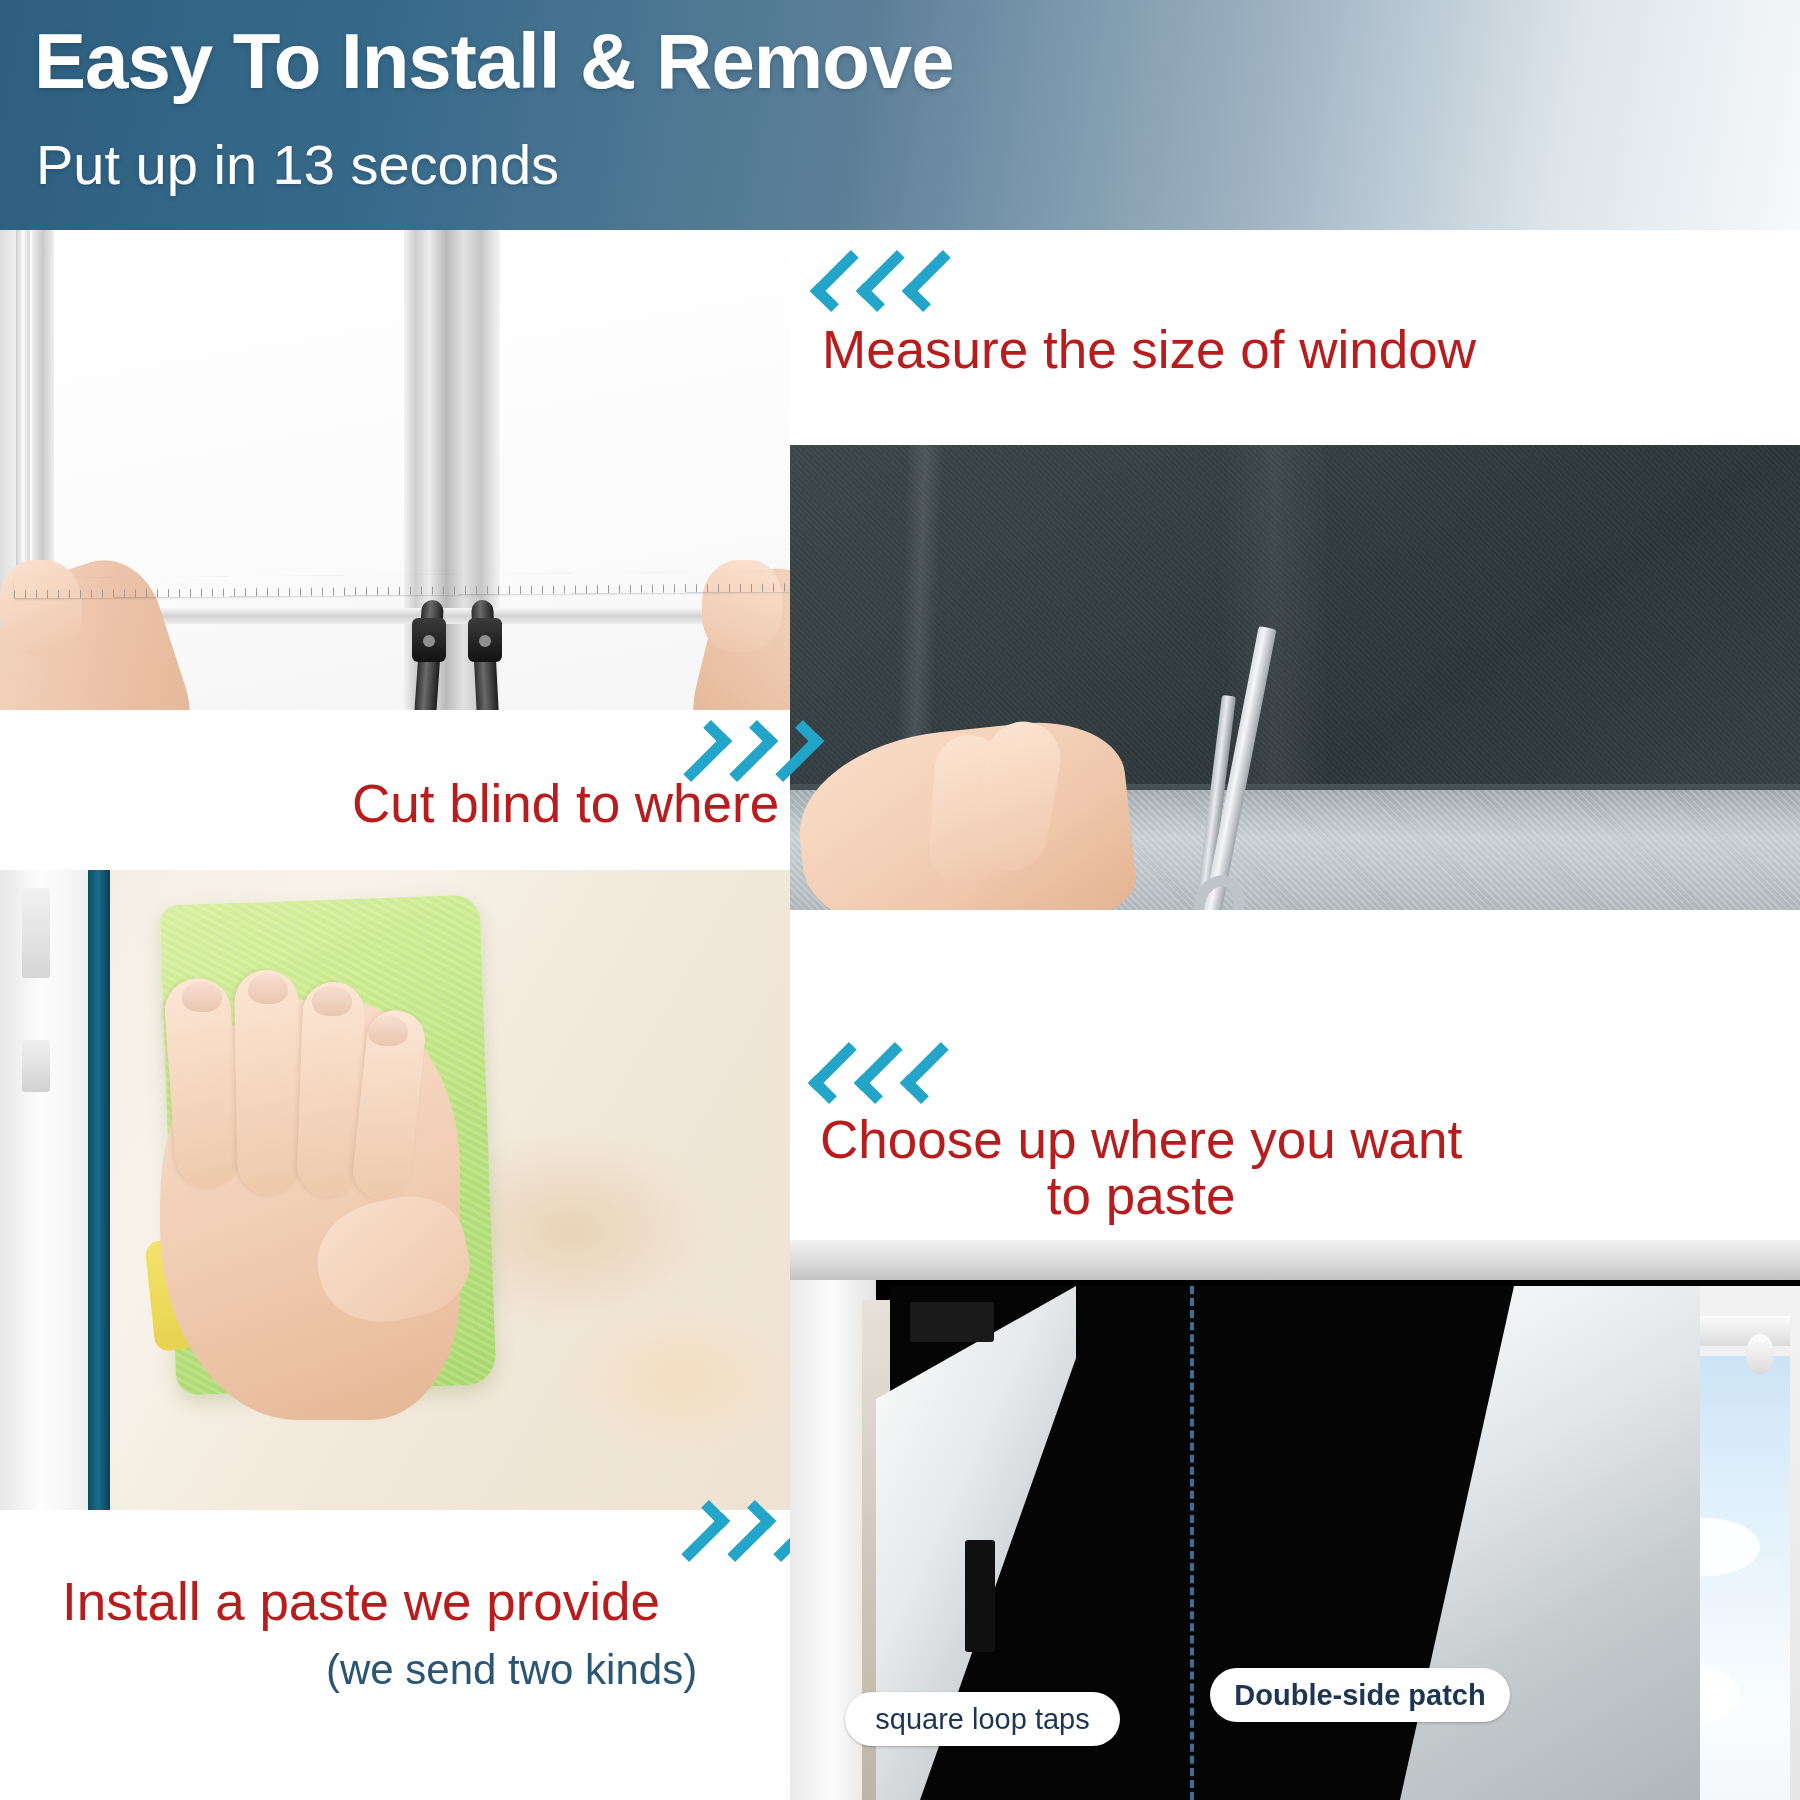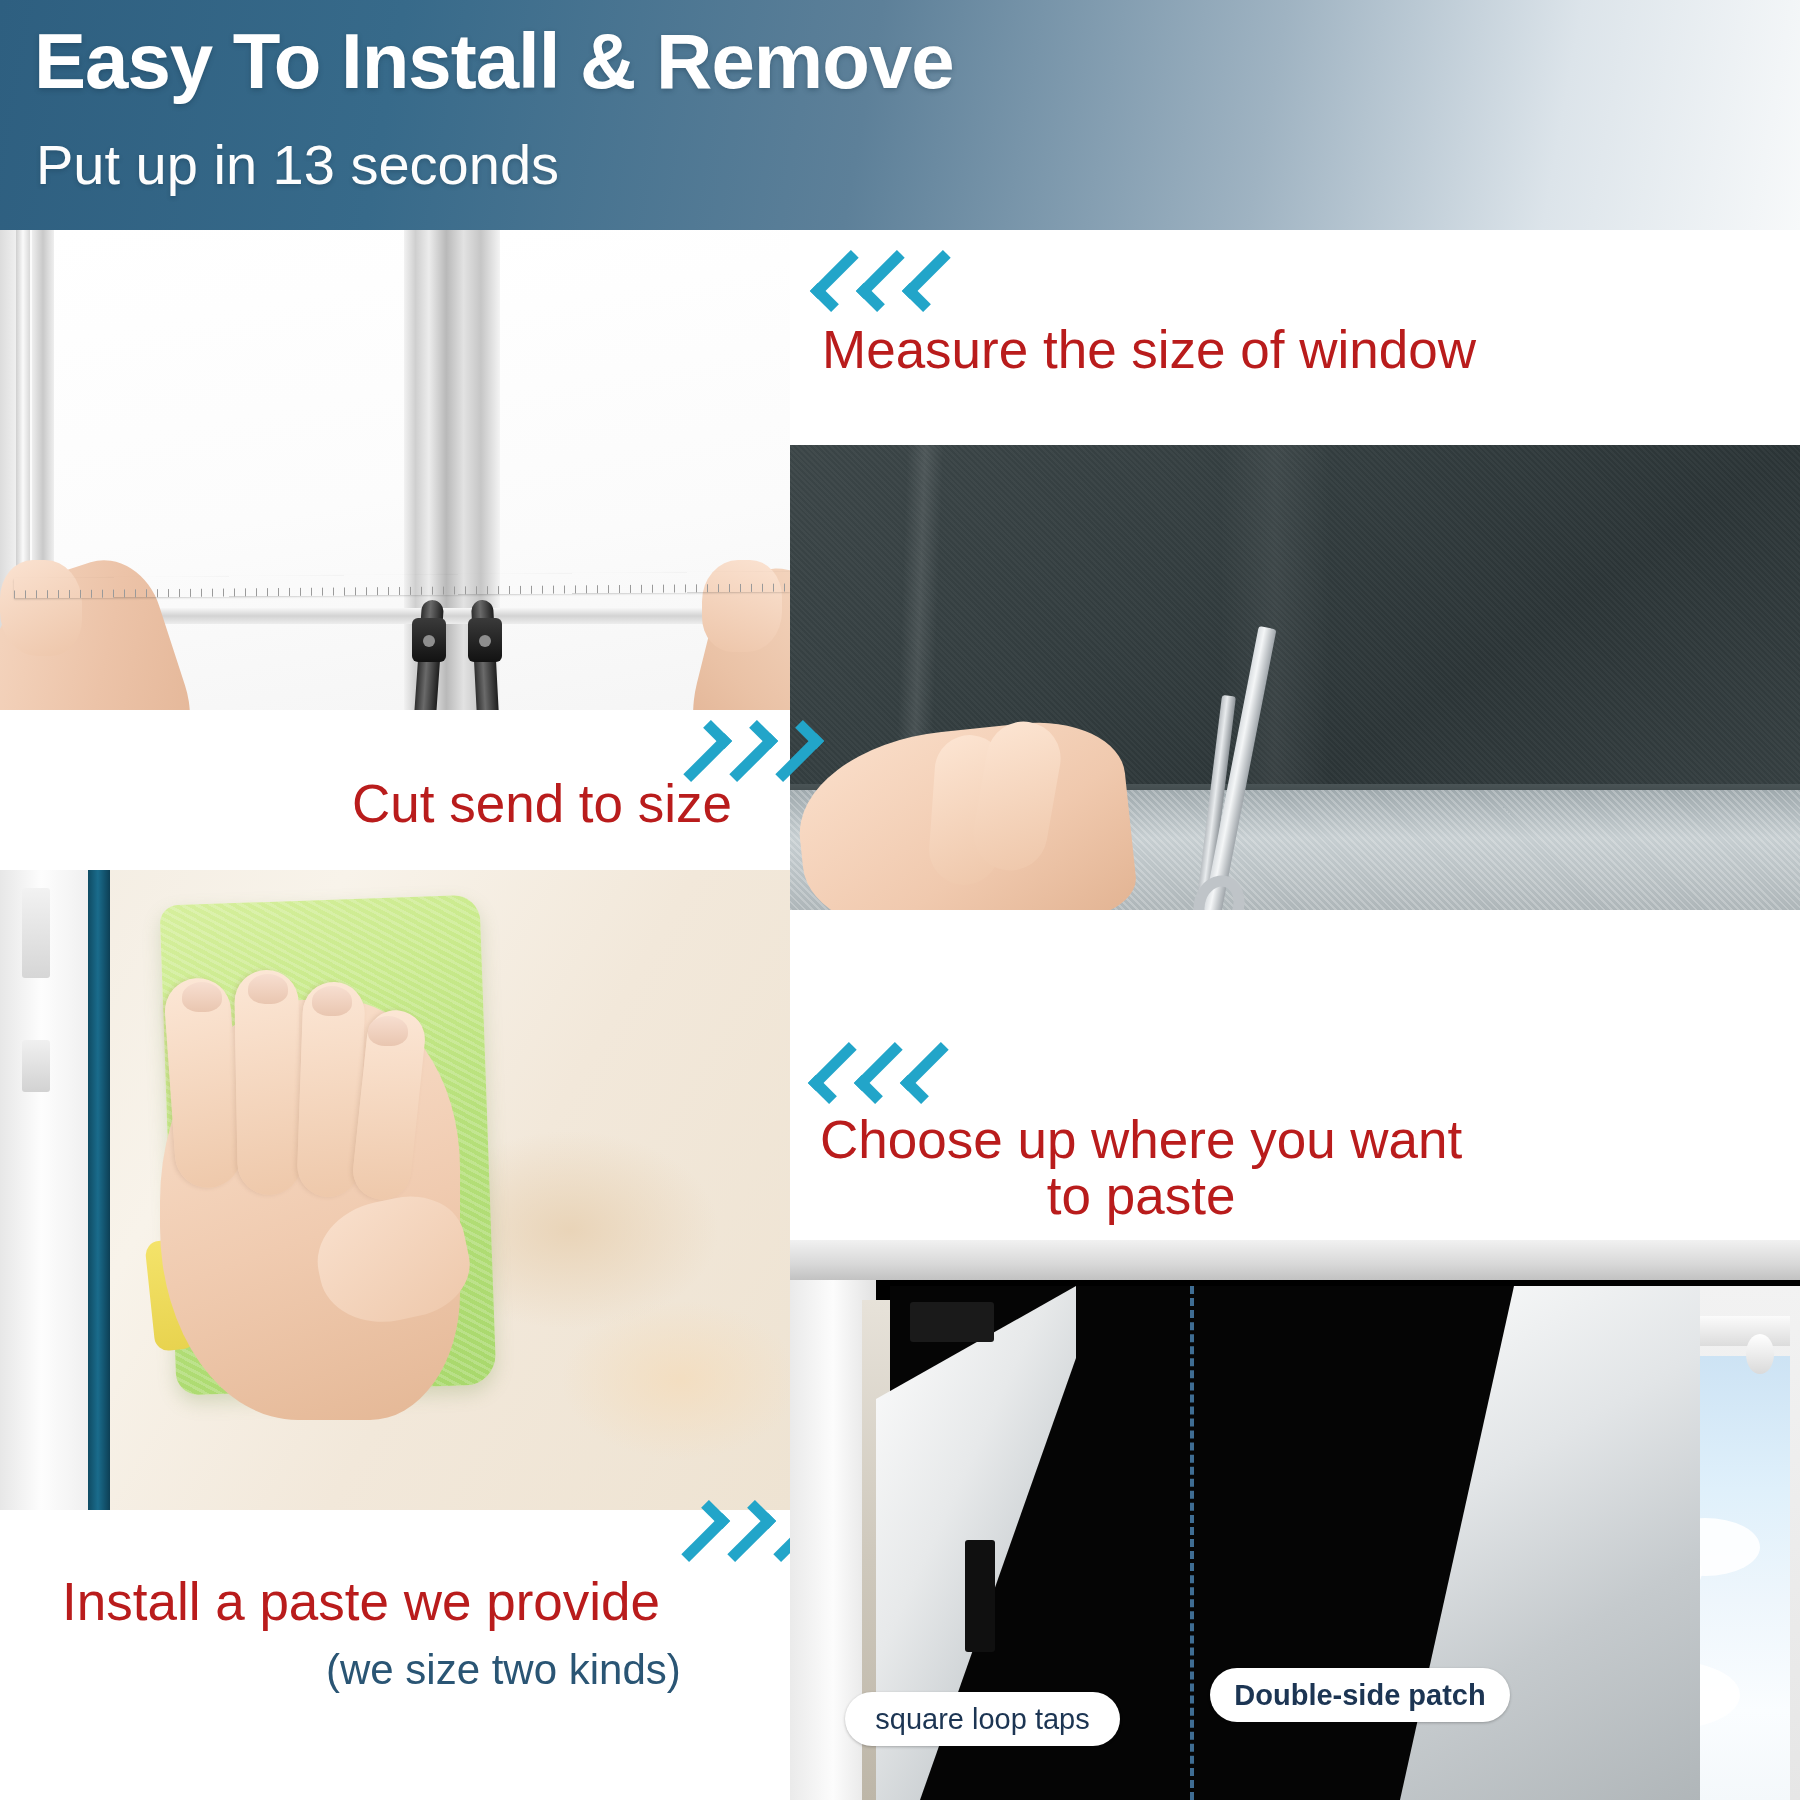--- a/index.html
+++ b/index.html
@@ -281,21 +281,21 @@
     <div class="chev">
         <i></i>
       </div>
     <div class="chev">
         <i></i>
       </div>
     <div class="chev">
         <i></i>
       </div>
   </div>
-  <div class="caption cap-cut">Cut send to size</div>
+  <div class="caption cap-cut">Cut blind to where</div>
 
   <div class="photo ph3">
     <div class="bg"></div>
     <div class="blur1"></div>
     <div class="blur2"></div>
     <div class="fr-white"></div>
     <div class="fr-sash"></div>
     <div class="fr-sash2"></div>
     <div class="blue-strip"></div>
     <div class="cloth"></div>
@@ -331,21 +331,21 @@
         <i></i>
       </div>
     <div class="chev">
         <i></i>
       </div>
     <div class="chev">
         <i></i>
       </div>
   </div>
   <div class="caption cap-choose">Install a paste we provide</div>
-  <div class="caption cap-choose-sub">(we size two kinds)</div>
+  <div class="caption cap-choose-sub">(we send two kinds)</div>
 
   <div class="photo ph4">
     <div class="room"></div>
     <div class="jamb-l"></div>
     <div class="door-gap"></div>
     <div class="door-knob"></div>
     <div class="win-right"></div>
     <div class="sky"></div>
     <div class="cloud c1"></div>
     <div class="cloud c2"></div>

